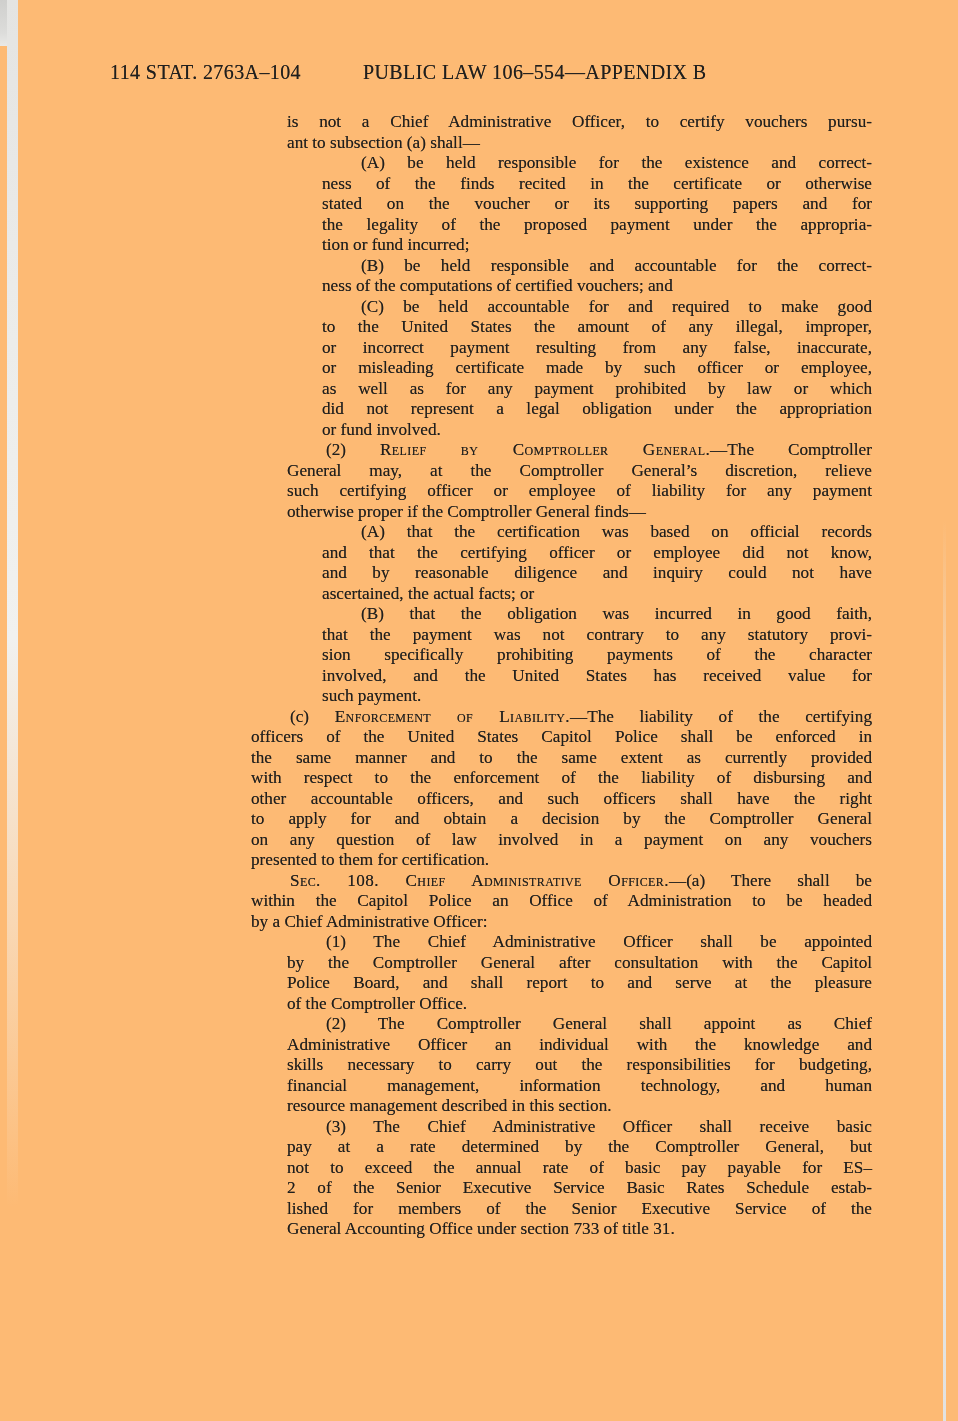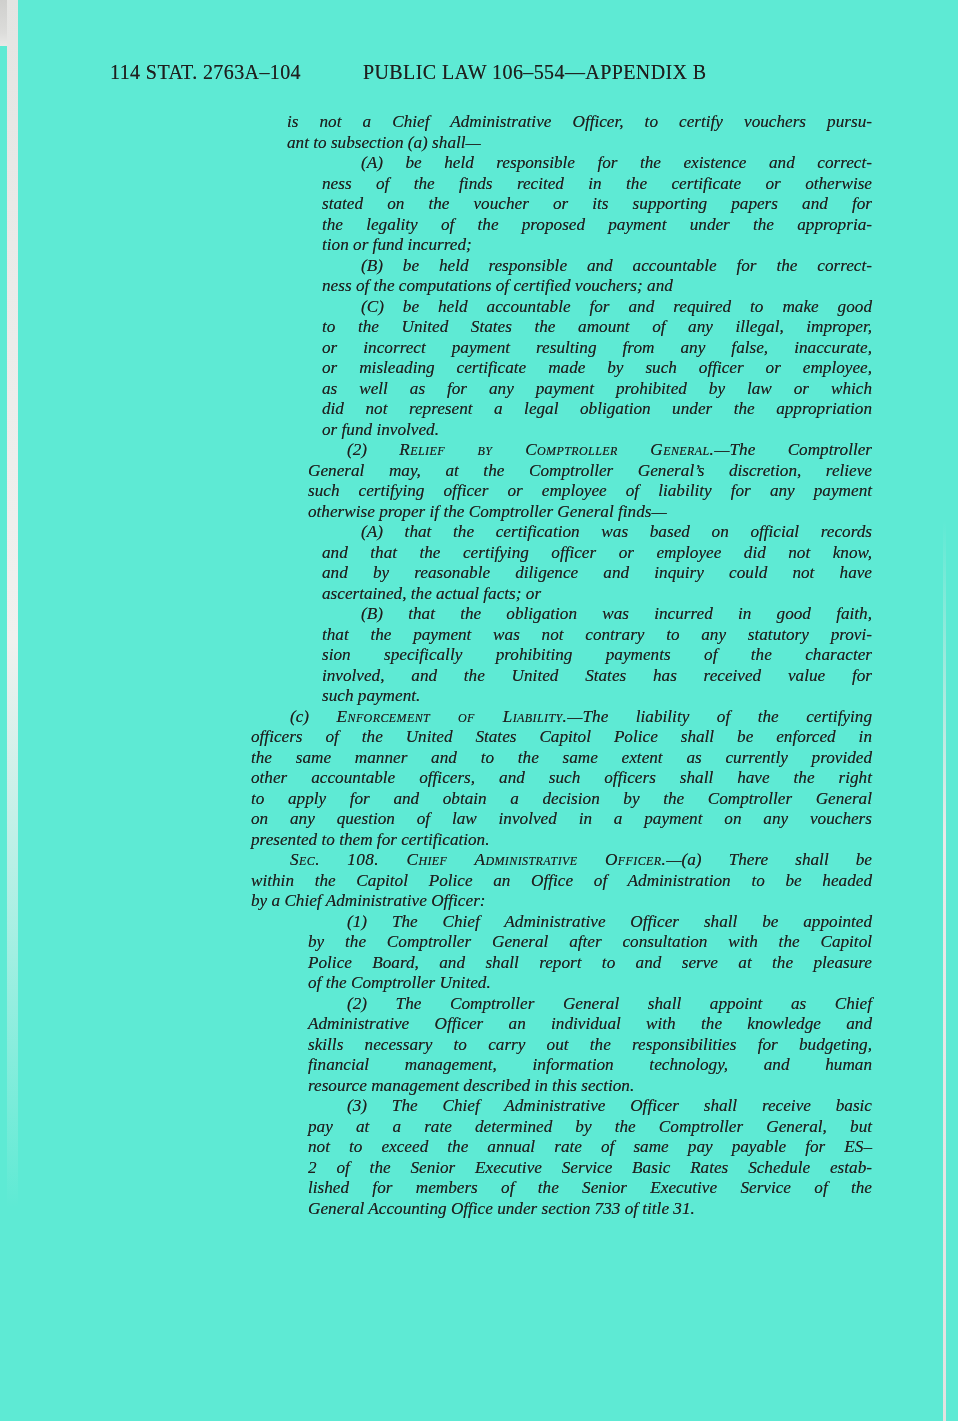--- a/index.html
+++ b/index.html
@@ -5,21 +5,21 @@
   html, body {
     margin: 0;
     padding: 0;
     background: #ffffff;
     font-family: "Liberation Serif", "DejaVu Serif", serif;
   }
   .page {
     position: relative;
     width: 958px;
     height: 1421px;
-    background: #5eead4;
+    background: #fdba74;
     overflow: hidden;
     color: #1f1f1e;
   }
   
   .corner-mark {
     position: absolute;
     left: 0; top: 0;
     width: 11px; height: 46px;
     background: linear-gradient(180deg, #cfcfcd 0%, #dcdcda 70%, #e9e9e7 100%);
   }
@@ -56,27 +56,26 @@
     position: absolute;
     left: 248px; top: 112px;
     width: 624px;
     font-size: 17.2px;
     line-height: 20.5px;
     text-shadow: 0 0 0.5px rgba(25,25,25,0.6);
   }
   .para { }
   .p-cont   { margin-left: 39px; }
   .p-sub    { margin-left: 3px; }
-  .p-par    { margin-left: 60px; }
+  .p-par    { margin-left: 39px; }
   .p-subpar { margin-left: 74px; }
   .line {
     text-align: justify;
     text-align-last: justify;
     text-justify: inter-word;
-    font-style: italic;
   }
   .line.last  { text-align-last: left; }
   .line.first { text-indent: 39px; }
   .p-cont .line.first { text-indent: 0; }
   .sc { font-variant: small-caps; letter-spacing: 0.4px; }
 </style>
 </head>
 <body>
 
 <div class="page">
@@ -130,45 +129,46 @@
         <div class="line first"><span>(B) that the obligation was incurred in good faith,</span></div>
         <div class="line"><span>that the payment was not contrary to any statutory provi-</span></div>
         <div class="line"><span>sion specifically prohibiting payments of the character</span></div>
         <div class="line"><span>involved, and the United States has received value for</span></div>
         <div class="line last"><span>such payment.</span></div>
       </div>
       <div class="para p-sub">
         <div class="line first"><span>(c) </span><span class="sc">Enforcement of Liability.</span><span>—The liability of the certifying</span></div>
         <div class="line"><span>officers of the United States Capitol Police shall be enforced in</span></div>
         <div class="line"><span>the same manner and to the same extent as currently provided</span></div>
+        <div class="line"><span>with respect to the enforcement of the liability of disbursing and</span></div>
         <div class="line"><span>other accountable officers, and such officers shall have the right</span></div>
         <div class="line"><span>to apply for and obtain a decision by the Comptroller General</span></div>
         <div class="line"><span>on any question of law involved in a payment on any vouchers</span></div>
         <div class="line last"><span>presented to them for certification.</span></div>
       </div>
       <div class="para p-sub">
         <div class="line first"><span class="sc">Sec. 108. Chief Administrative Officer.</span><span>—(a) There shall be</span></div>
         <div class="line"><span>within the Capitol Police an Office of Administration to be headed</span></div>
         <div class="line last"><span>by a Chief Administrative Officer:</span></div>
       </div>
       <div class="para p-par">
         <div class="line first"><span>(1) The Chief Administrative Officer shall be appointed</span></div>
         <div class="line"><span>by the Comptroller General after consultation with the Capitol</span></div>
         <div class="line"><span>Police Board, and shall report to and serve at the pleasure</span></div>
-        <div class="line last"><span>of the Comptroller United.</span></div>
+        <div class="line last"><span>of the Comptroller Office.</span></div>
       </div>
       <div class="para p-par">
         <div class="line first"><span>(2) The Comptroller General shall appoint as Chief</span></div>
         <div class="line"><span>Administrative Officer an individual with the knowledge and</span></div>
         <div class="line"><span>skills necessary to carry out the responsibilities for budgeting,</span></div>
         <div class="line"><span>financial management, information technology, and human</span></div>
         <div class="line last"><span>resource management described in this section.</span></div>
       </div>
       <div class="para p-par">
         <div class="line first"><span>(3) The Chief Administrative Officer shall receive basic</span></div>
         <div class="line"><span>pay at a rate determined by the Comptroller General, but</span></div>
-        <div class="line"><span>not to exceed the annual rate of same pay payable for ES–</span></div>
+        <div class="line"><span>not to exceed the annual rate of basic pay payable for ES–</span></div>
         <div class="line"><span>2 of the Senior Executive Service Basic Rates Schedule estab-</span></div>
         <div class="line"><span>lished for members of the Senior Executive Service of the</span></div>
         <div class="line last"><span>General Accounting Office under section 733 of title 31.</span></div>
       </div>
     </div>
 </div>
 
 </body></html>

